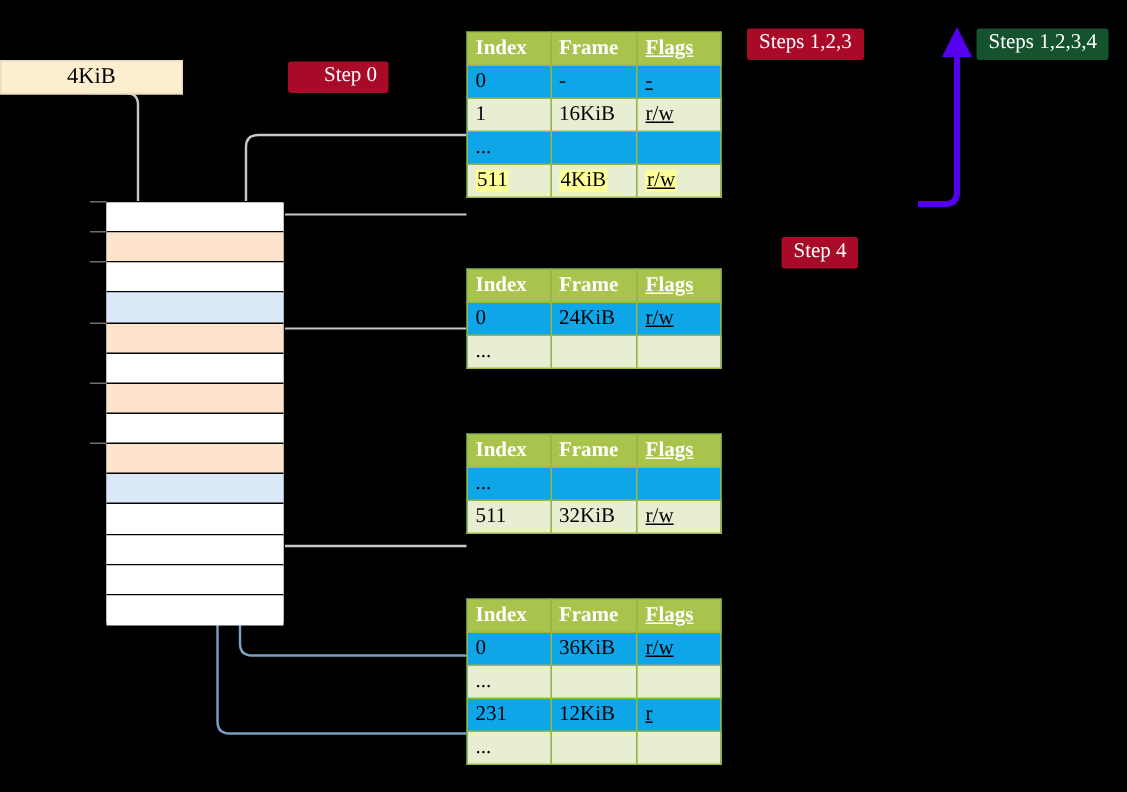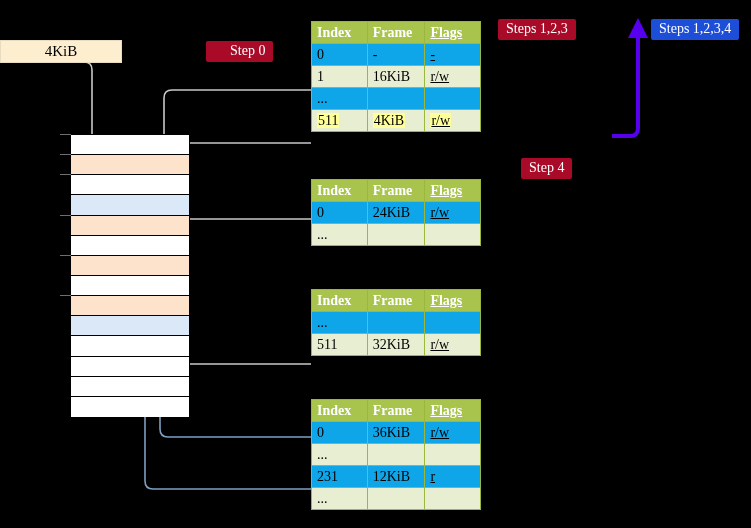--- a/index.html
+++ b/index.html
@@ -36,21 +36,21 @@
     font-size: 14px;
     line-height: 16px;
     padding: 2px 8px 3px 8px;
     white-space: nowrap;
     border-radius: 2px;
   }
   .badge-red {
     background: #a80a28;
   }
   .badge-purple {
-    background: #1d4ed8;
+    background: #14532d;
   }
 
   
   .kib-box {
     position: absolute;
     background: #fdeed0;
     border: 1px solid #e8dcc0;
     color: #000000;
     font-family: "Liberation Serif", serif;
     font-size: 15px;
@@ -157,21 +157,21 @@
 
     <path d="M 311 489 L 153 489 Q 145 489 145 481 L 145 218" fill="none" stroke="#7e9fc4" stroke-width="1.6" marker-end="url(#arrow-blue)"></path>
 
     <path d="M 612 136 L 630 136 Q 638 136 638 128 L 638 26" fill="none" stroke="#5500ee" stroke-width="4" marker-end="url(#arrow-purple)"></path>
   </svg>
 
   <div class="kib-box" style="left:0px; top:40px; width:120px; height:21px;">
     <span>4KiB</span>
   </div>
 
-  <div class="badge badge-red" style="left:206px; top:41px;padding-left:24px;">
+  <div class="badge badge-red" style="left:192px; top:41px;padding-left:24px;">
     <span>Step 0</span>
   </div>
 
   <div class="badge badge-red" style="left:498px; top:19px;">
     <span>Steps 1,2,3</span>
   </div>
 
   <div class="badge badge-purple" style="left:651px; top:19px;">
     <span>Steps 1,2,3,4</span>
   </div>

